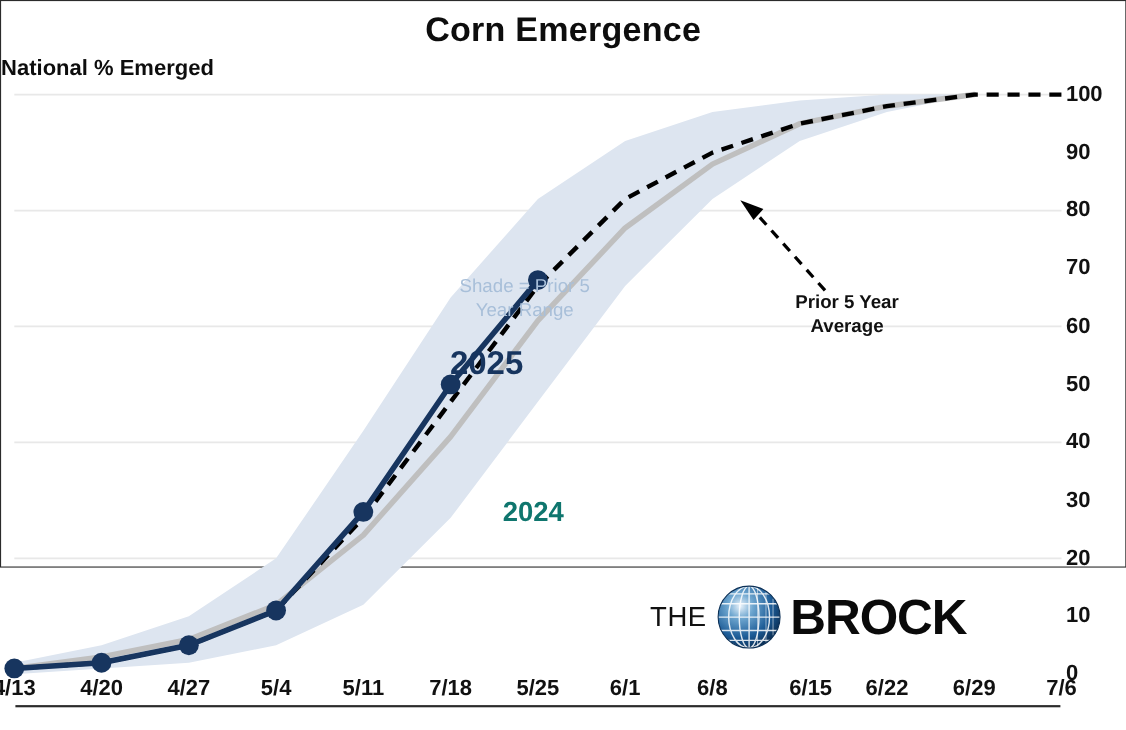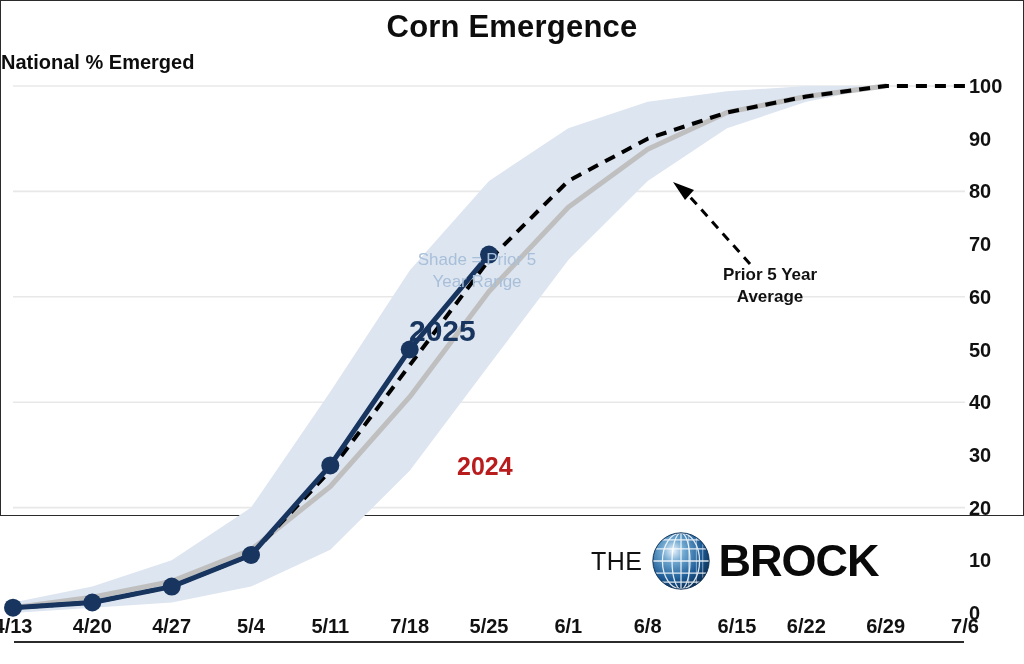--- a/index.html
+++ b/index.html
@@ -74,21 +74,21 @@
     text-align:center;
     font-size:17px;font-weight:bold;color:#111;
     line-height:1.3;
   }
   #label-2025{
     left:396px;top:228px;
     font-size:30px;font-weight:bold;color:#17355f;
   }
   #label-2024{
     left:444px;top:366px;
-    font-size:25px;font-weight:bold;color:#b91c1c;
+    font-size:25px;font-weight:bold;color:#0f766e;
   }
   
   #logo{
     position:absolute;left:590px;top:528px;
     display:flex;align-items:center;gap:6px;
   }
   #logo .the{
     font-size:25px;color:#111;letter-spacing:.5px;
   }
   #logo .brock{

